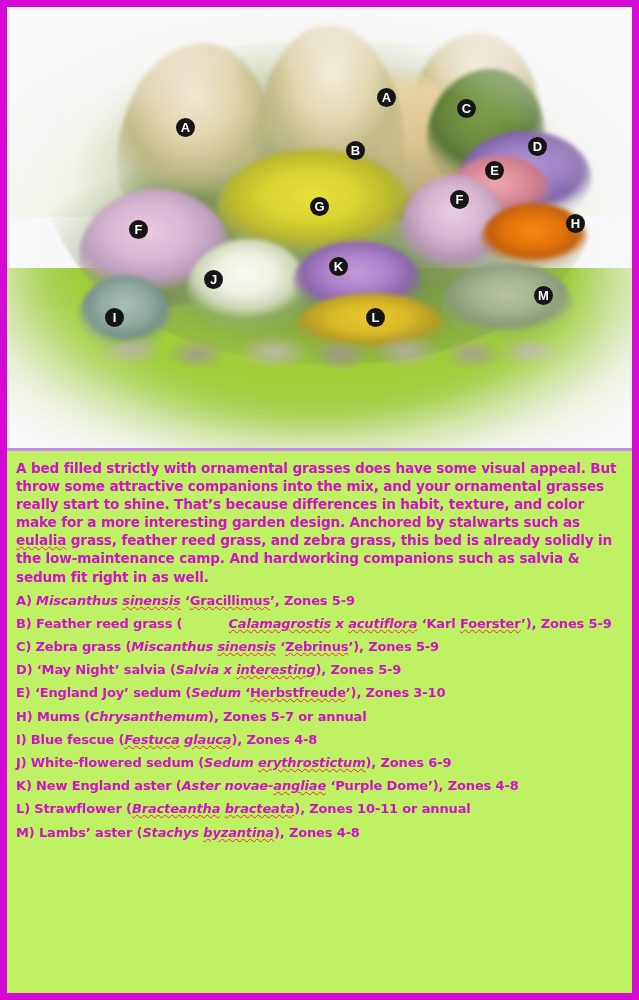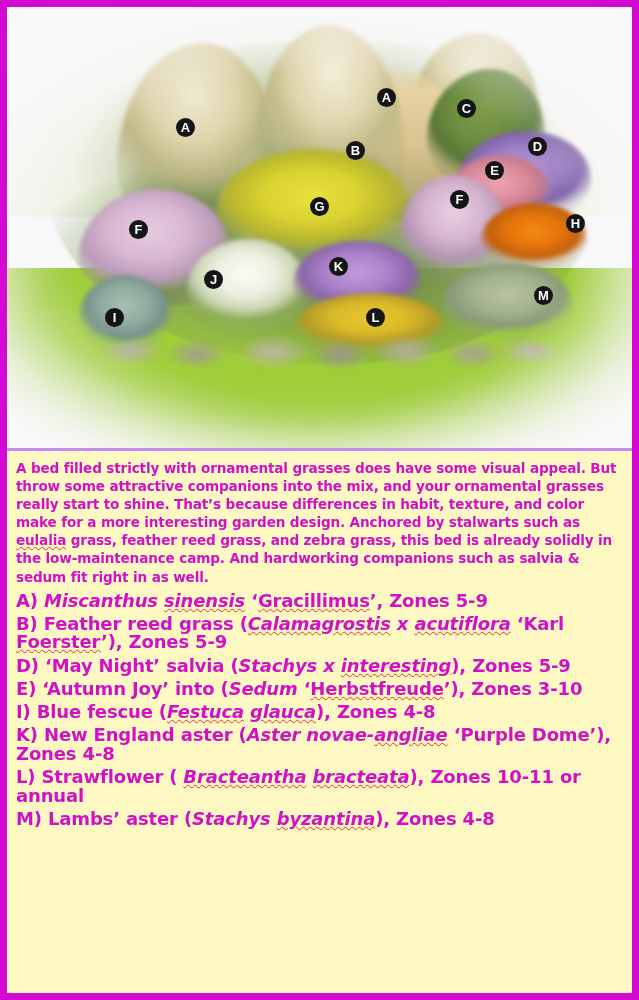--- a/index.html
+++ b/index.html
@@ -259,21 +259,21 @@
     font-weight: bold;
     line-height: 19px;
     text-align: center;
     letter-spacing: 0;
     z-index: 20;
   }
 
   
   #text-panel {
     position: relative;
-    background: #fef9c3;
+    background: #bef264;
     padding: 8px 8px 10px 9px;
     box-sizing: border-box;
     height: 542px;
   }
 
   #intro {
     color: #d011c6;
     font-family: "DejaVu Sans", sans-serif;
     font-size: 13.6px;
     font-weight: bold;
@@ -283,21 +283,21 @@
   }
 
   ul.plant-list {
     list-style: none;
     margin: 0;
     padding: 0;
   }
   ul.plant-list li {
     color: #d011c6;
     font-family: "DejaVu Sans", sans-serif;
-    font-size: 18px;
+    font-size: 13px;
     font-weight: bold;
     line-height: 18.6px;
     margin: 0 0 4.6px 0;
     letter-spacing: -0.15px;
   }
 
   
   .sp {
     text-decoration: underline wavy #e8322a;
     text-decoration-thickness: 1px;
@@ -359,23 +359,26 @@
         <div class="marker" style="left: 322px; top: 250px;">K</div>
         <div class="marker" style="left: 359px; top: 301px;">L</div>
         <div class="marker" style="left: 527px; top: 279px;">M</div>
       </div>
   </div>
 
   <div id="text-panel">
     <p id="intro"><span>A bed filled strictly with ornamental grasses does have some visual appeal. But throw some attractive companions into the mix, and your ornamental grasses really start to shine. That’s because differences in habit, texture, and color make for a more interesting garden design. Anchored by stalwarts such as </span><span class="sp2">eulalia</span><span> grass, feather reed grass, and zebra grass, this bed is already solidly in the low-maintenance camp. And hardworking companions such as salvia &amp; sedum fit right in as well.</span></p>
     <ul class="plant-list" id="plant-list">
         <li><span>A) </span><span style="font-style: italic;">Miscanthus </span><span class="sp" style="font-style: italic;">sinensis</span><span> ‘</span><span class="sp2">Gracillimus</span><span>’, Zones 5-9</span></li>
-        <li><span>B) Feather reed grass (</span><span class="sp" style="font-style: italic;">Calamagrostis</span><span style="font-style: italic;"> x </span><span class="sp" style="font-style: italic;">acutiflora</span><span> ‘Karl </span><span class="sp2">Foerster</span><span>’), Zones 5-9</span></li>
-        <li><span>D) ‘May Night’ salvia (</span><span style="font-style: italic;">Stachys x </span><span class="sp" style="font-style: italic;">interesting</span><span>), Zones 5-9</span></li>
-        <li><span>E) ‘Autumn Joy’ into (</span><span style="font-style: italic;">Sedum</span><span> ‘</span><span class="sp2">Herbstfreude</span><span>’), Zones 3-10</span></li>
+        <li><span>B) Feather reed grass (</span><span class="sp" style="font-style: italic; margin-left: 46px;">Calamagrostis</span><span style="font-style: italic;"> x </span><span class="sp" style="font-style: italic;">acutiflora</span><span> ‘Karl </span><span class="sp2">Foerster</span><span>’), Zones 5-9</span></li>
+        <li><span>C) Zebra grass (</span><span style="font-style: italic;">Miscanthus </span><span class="sp" style="font-style: italic;">sinensis</span><span> ‘</span><span class="sp2">Zebrinus</span><span>’), Zones 5-9</span></li>
+        <li><span>D) ‘May Night’ salvia (</span><span style="font-style: italic;">Salvia x </span><span class="sp" style="font-style: italic;">interesting</span><span>), Zones 5-9</span></li>
+        <li><span>E) ‘England Joy’ sedum (</span><span style="font-style: italic;">Sedum</span><span> ‘</span><span class="sp2">Herbstfreude</span><span>’), Zones 3-10</span></li>
+        <li><span>H) Mums (</span><span style="font-style: italic;">Chrysanthemum</span><span>), Zones 5-7 or annual</span></li>
         <li><span>I) Blue fescue (</span><span class="sp" style="font-style: italic;">Festuca</span><span style="font-style: italic;"> </span><span class="sp" style="font-style: italic;">glauca</span><span>), Zones 4-8</span></li>
+        <li><span>J) White-flowered sedum (</span><span style="font-style: italic;">Sedum </span><span class="sp" style="font-style: italic;">erythrostictum</span><span>), Zones 6-9</span></li>
         <li><span>K) New England aster (</span><span style="font-style: italic;">Aster novae-</span><span class="sp" style="font-style: italic;">angliae</span><span> ‘Purple Dome’), Zones 4-8</span></li>
-        <li><span>L) Strawflower (</span><span class="sp" style="font-style: italic; margin-left: 6px;">Bracteantha</span><span style="font-style: italic;"> </span><span class="sp" style="font-style: italic; margin-top: 14px;">bracteata</span><span>), Zones 10-11 or annual</span></li>
+        <li><span>L) Strawflower (</span><span class="sp" style="font-style: italic;">Bracteantha</span><span style="font-style: italic;"> </span><span class="sp" style="font-style: italic; margin-top: 14px;">bracteata</span><span>), Zones 10-11 or annual</span></li>
         <li><span>M) Lambs’ aster (</span><span style="font-style: italic;">Stachys </span><span class="sp" style="font-style: italic; margin-top: 34px;">byzantina</span><span>), Zones 4-8</span></li>
       </ul>
   </div>
 
 </div>
 
 </body></html>

